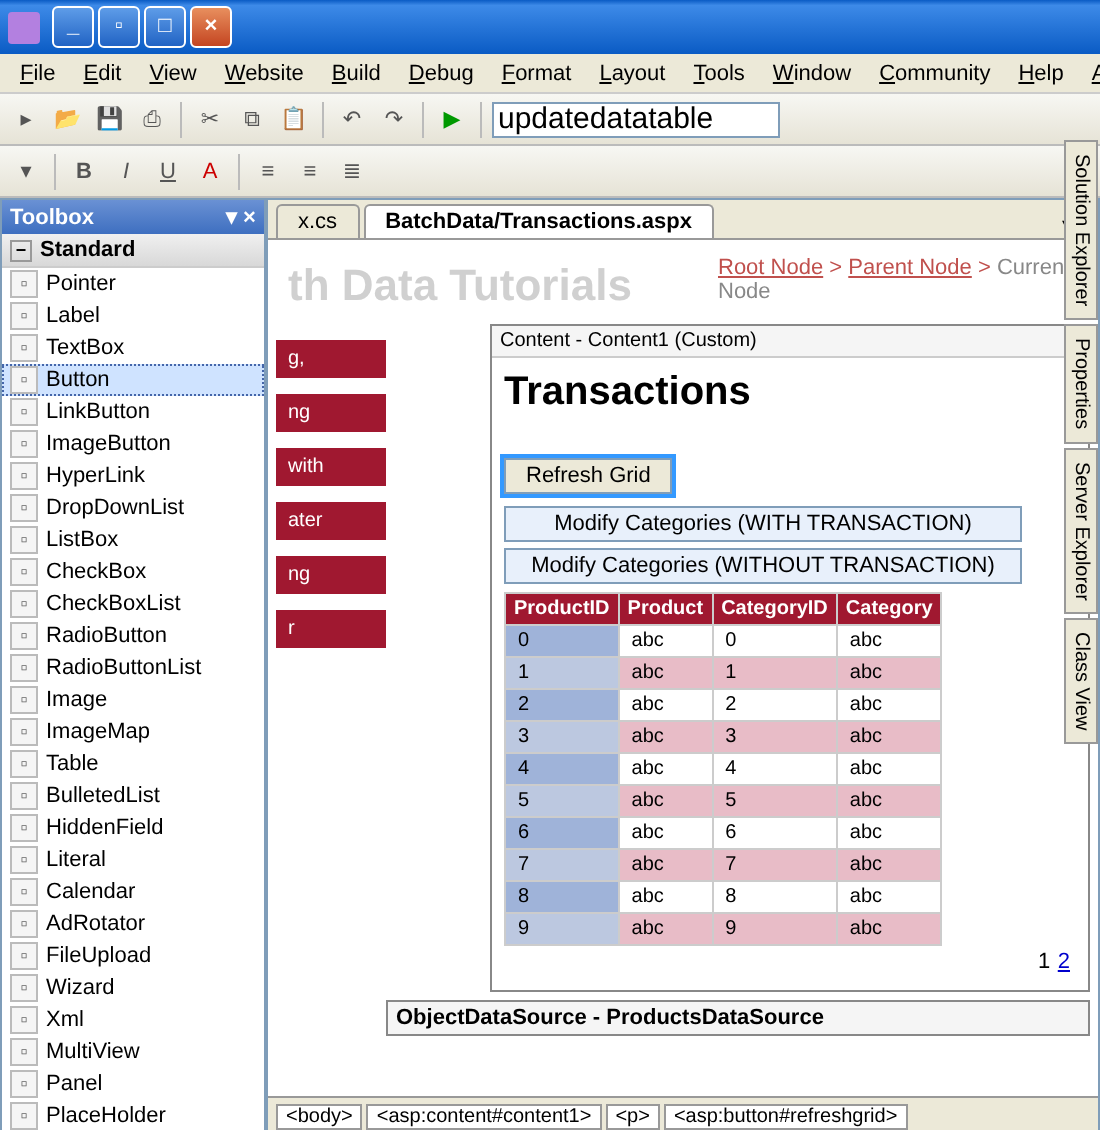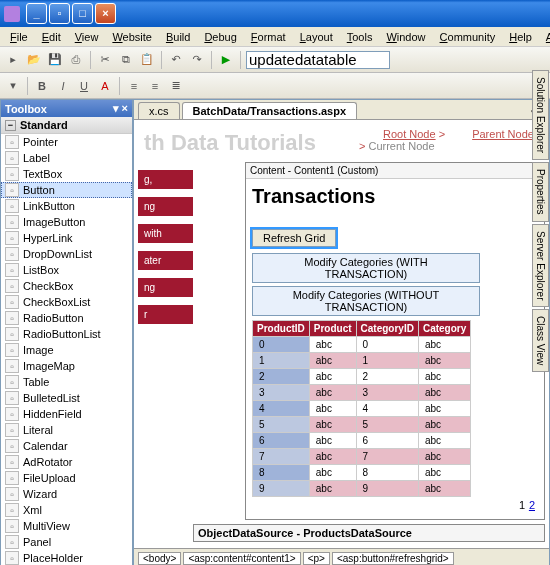--- a/index.html
+++ b/index.html
@@ -28,30 +28,30 @@
 .toolbox-item.selected { background:#cfe3ff; border:1px dotted #46a; padding:0 3px;}
 .tbx-icon { width:14px; height:14px; display:inline-flex;align-items:center;justify-content:center; font-size:10px;color:#666;border:1px solid #bbb;background:#f5f5f5;}
 .design { flex:1; background:#fff; border:1px solid #7f9db9; position:relative; display:flex; flex-direction:column;}
 .doctabs { height:20px; background:#ece9d8; display:flex; align-items:flex-end; padding:0 4px; border-bottom:1px solid #999;}
 .doctab { padding:2px 10px; background:#ece9d8; border:1px solid #999; border-bottom:none; margin-right:2px; border-radius:3px 3px 0 0;}
 .doctab.active { background:#fff; font-weight:bold;}
 .doctabs .nav{margin-left:auto; display:flex; gap:2px;}
 .design-surface { flex:1; background:#fff; overflow:hidden; position:relative; padding:4px;}
 .page-title{color:#d0d0d0; font-size:22px; font-weight:bold; padding:6px;}
 .breadcrumb{position:absolute; top:8px; right:10px; color:#c0504d; font-size:11px; width:180px; text-align:left;}
-.breadcrumb a{color:#c0504d; text-decoration:underline;margin-left:24px;}
+.breadcrumb a{color:#c0504d; text-decoration:underline;}
 .breadcrumb .cur{color:#888;text-decoration:none;}
 .redlabel{background:#a01830; color:#fff; padding:4px 6px; margin:8px 0; width:55px; font-size:10px;}
 .content-panel{ margin-left:52px; border:1px solid #888; background:#fff;}
 .content-head{background:#f5f5f5; padding:2px 4px; border-bottom:1px solid #ccc; font-size:10px;}
 .content-body{padding:6px;}
 .content-body h2{font-size:20px; margin-bottom:18px;}
 .aspbtn{border:1px solid #7f9db9; background:#ece9d8; padding:2px 10px; margin:3px 0; font-size:11px;}
 .aspbtn.sel{outline:2px solid #3399ff;}
-.aspbtn.wide{display:block; width:228px; text-align:center;}
+.aspbtn.wide{display:block; width:259px; text-align:center;}
 .aspbtn.wide.block{background:#e8f0fb; border:1px solid #7f9db9;}
 .grid{border-collapse:collapse; margin-top:4px;}
 .grid th{background:#a01830; color:#fff; padding:2px 4px; font-weight:bold; border:1px solid #ccc; font-size:10px;}
 .grid td{padding:2px 6px; border:1px solid #ccc; font-size:10px;}
 .grid tr.alt td{background:#e8bcc7;}
 .grid tr td:first-child{background:#9fb3d9;}
 .grid tr.alt td:first-child{background:#bcc8e0;}
 .pager{text-align:right; padding:2px; font-size:10px;}
 .pager a{color:#00c; text-decoration:underline; margin:0 1px;}
 .ods{border:1px solid #888; background:#f5f5f5; padding:2px 4px; margin-top:4px; font-size:10px;}

